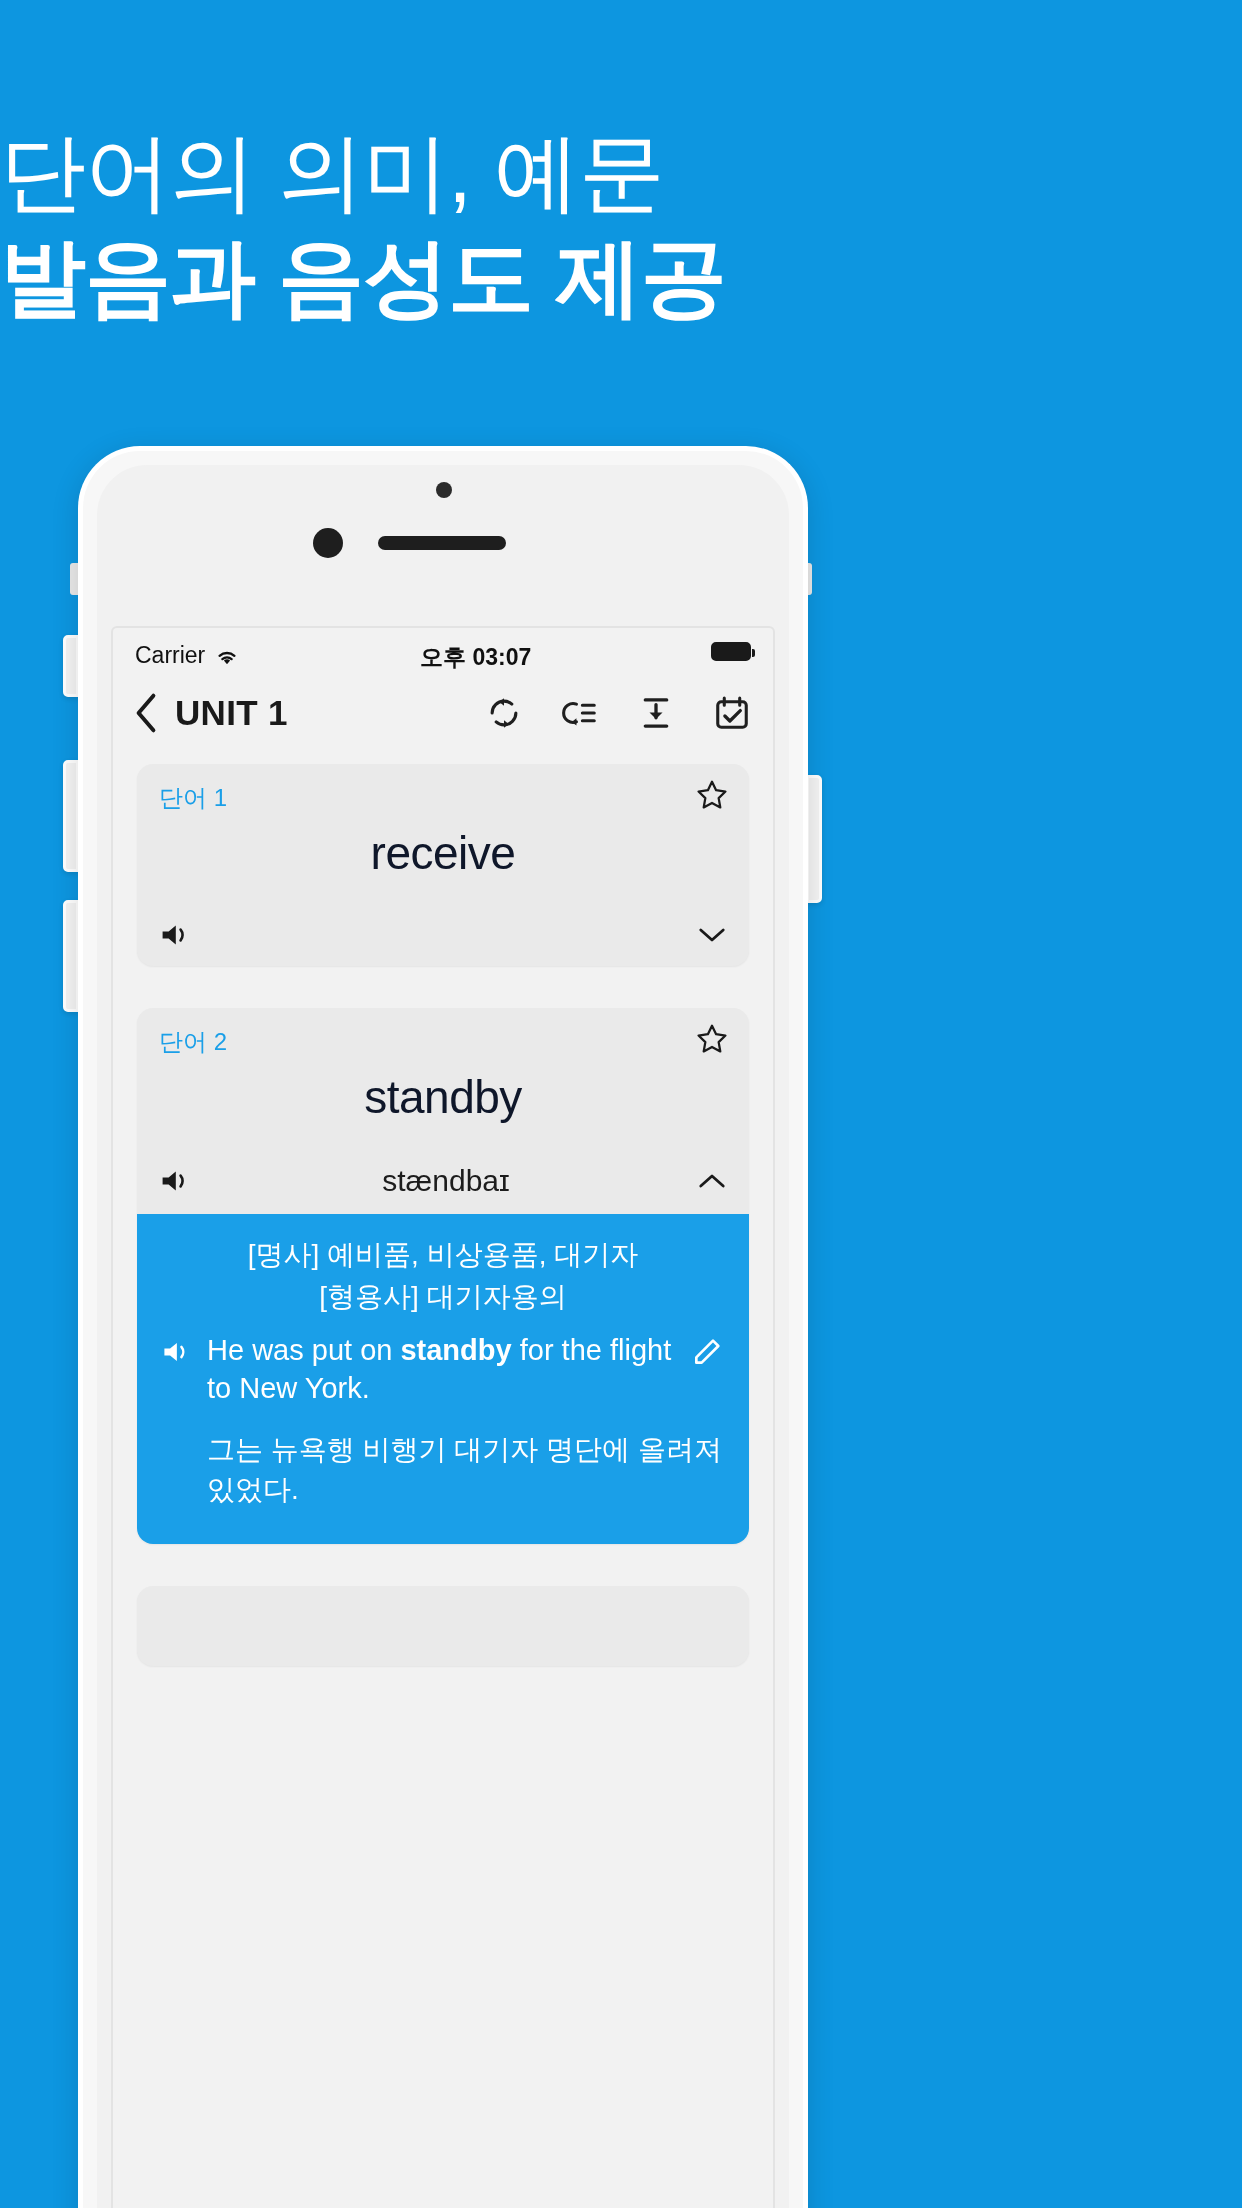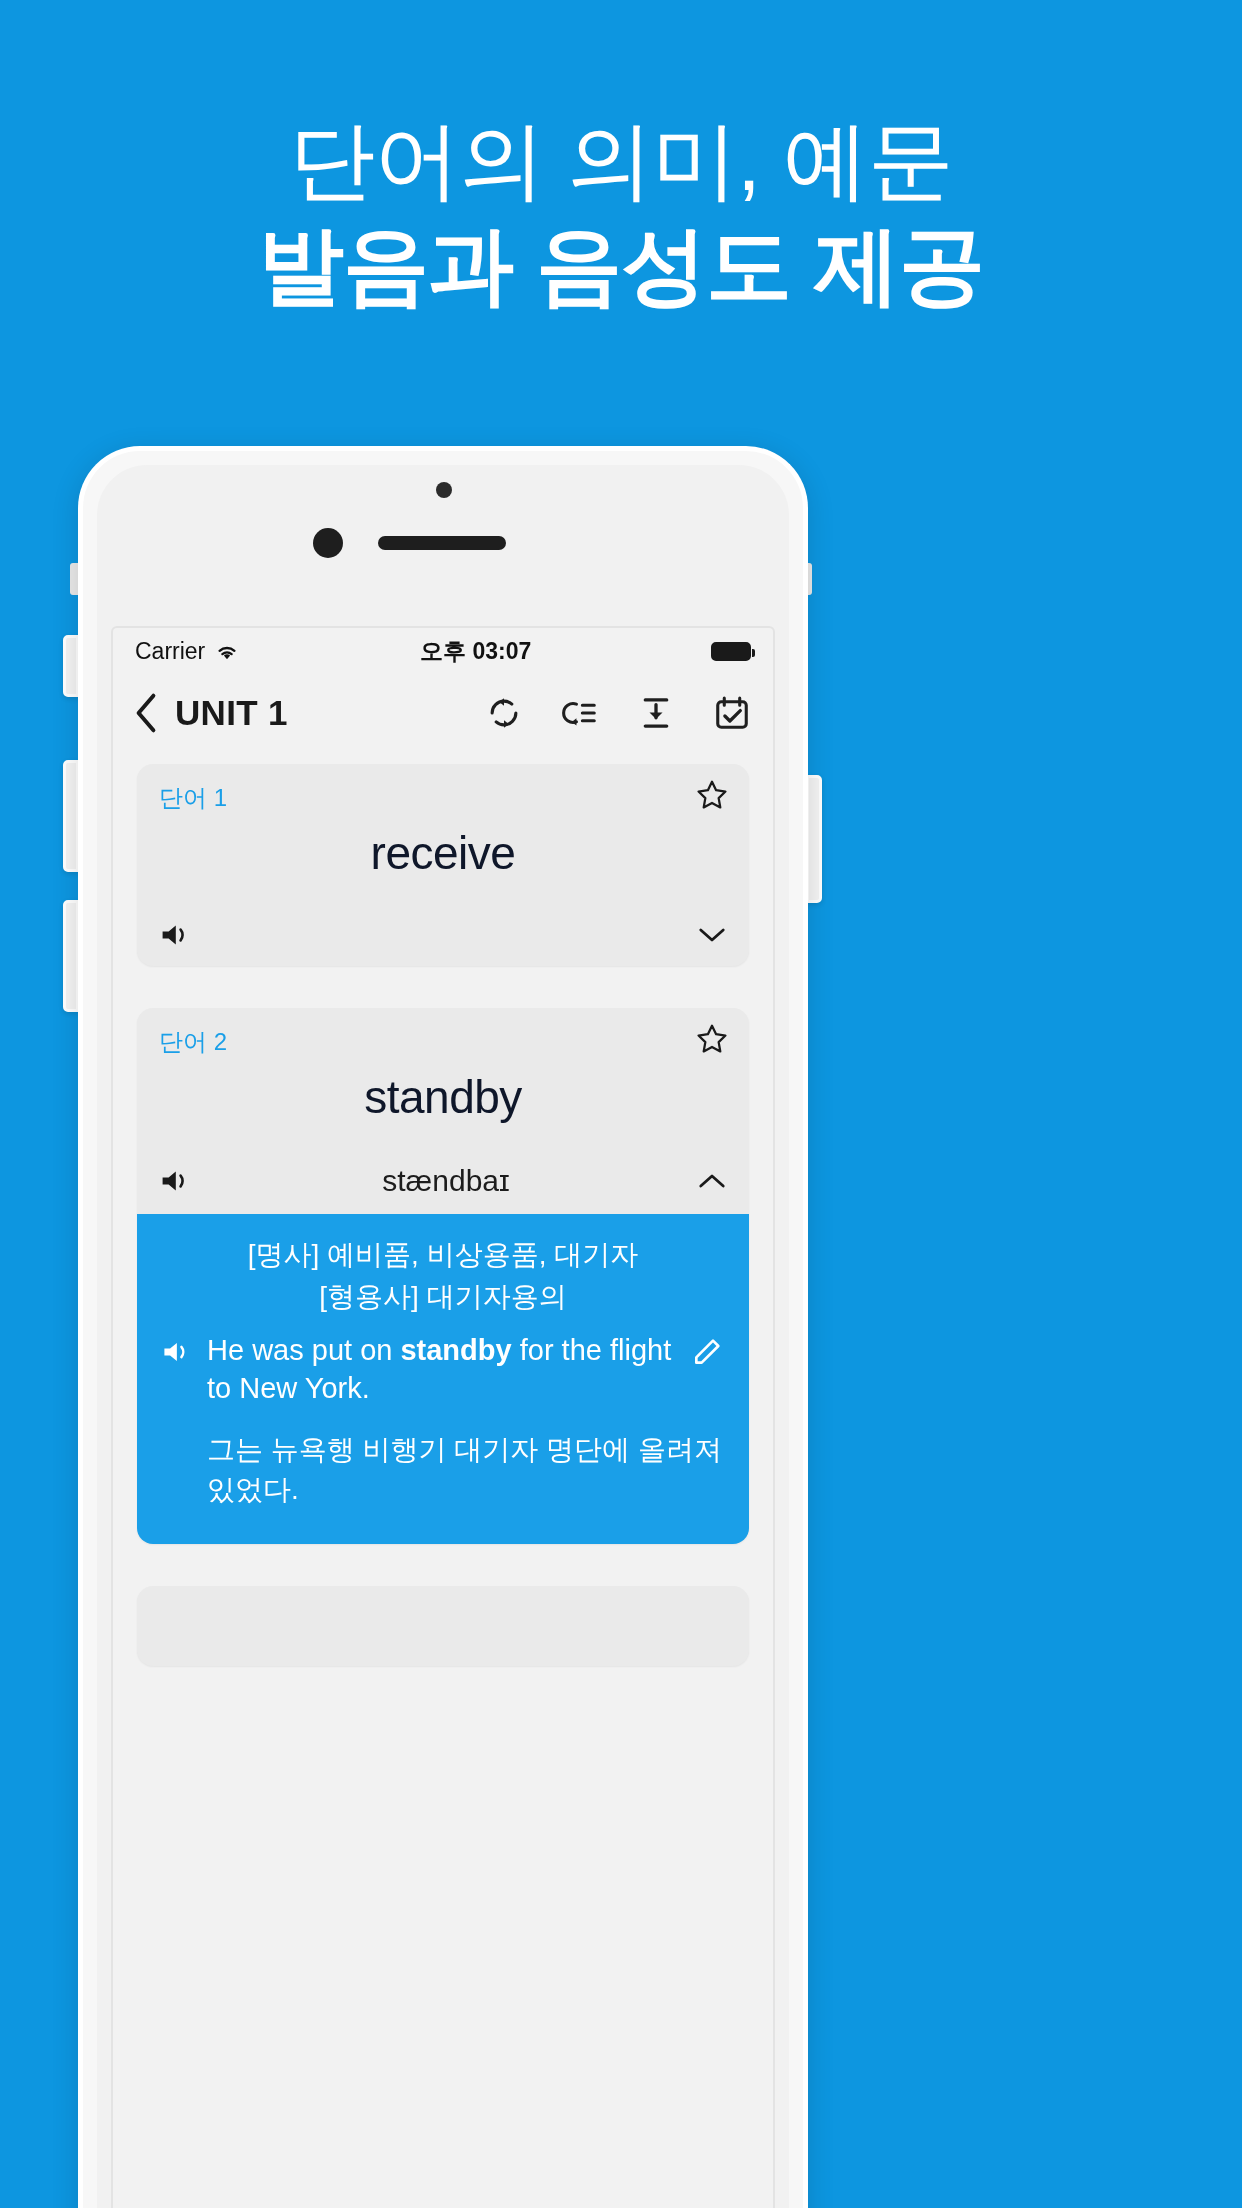--- a/index.html
+++ b/index.html
@@ -6,22 +6,21 @@
   html, body {
     width: 1242px; height: 2208px;
     overflow: hidden;
     font-family: "Liberation Sans", "DejaVu Sans", sans-serif;
   }
   body { background: #0d96e0; position: relative; }
 
   
   .headline {
     position: absolute;
-    top: 108px; left: 0; width: 1242px;
-    text-align: center;
+    top: 120px; left: 0; width: 1242px;
     color: #ffffff;
     line-height: 1.22;
     letter-spacing: -1px;
   }
   .headline .line { font-size: 86px; white-space: nowrap; }
   .hl-bold   { font-weight: 700; }
   .hl-light  { font-weight: 400; }
 
   
   .phone {
@@ -84,22 +83,22 @@
     left: 113px; top: 628px;
     width: 660px; height: 1618px;
     background: #f2f2f2;
     border-radius: 4px;
     overflow: hidden;
     box-shadow: 0 0 0 2px #e3e3e3;
   }
 
   .statusbar {
     height: 46px;
-    display: flex; align-items: center;
-    padding: 4px 22px;
+    display: flex; align-items: flex-start;
+    padding: 14px 22px;
     font-size: 23px;
     color: #111;
   }
   .sb-left { display: flex; align-items: center; gap: 9px; font-weight: 400; }
   .sb-center { flex: 1; text-align: center; font-weight: 600; font-size: 23px; }
   .sb-right { display: flex; align-items: center; gap: 6px; }
   .wifi-ico { width: 26px; height: 20px; display:block; }
   .battery {
     width: 40px; height: 19px;
     border: 2px solid #1a1a1a; border-radius: 5px;

